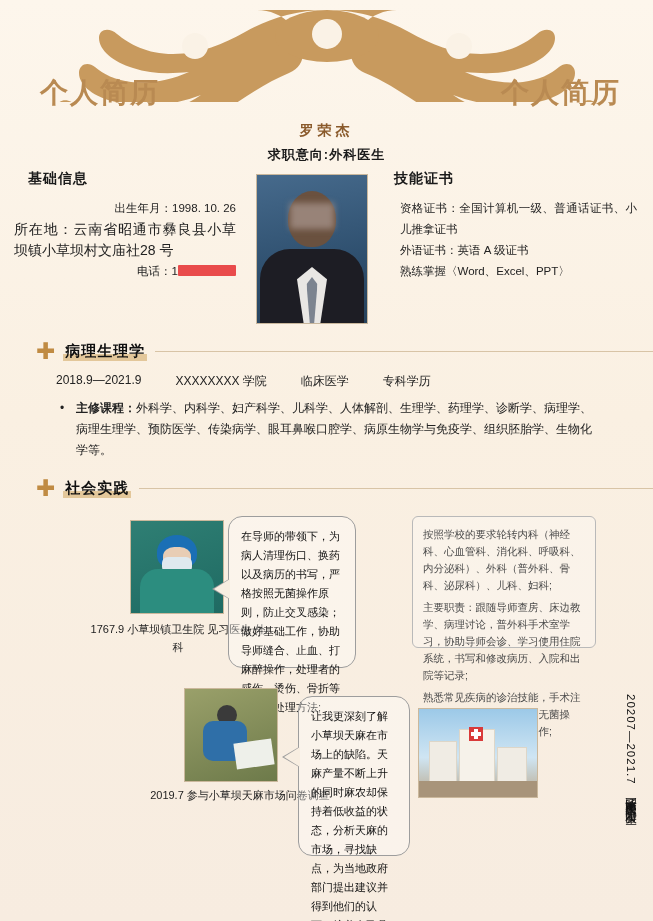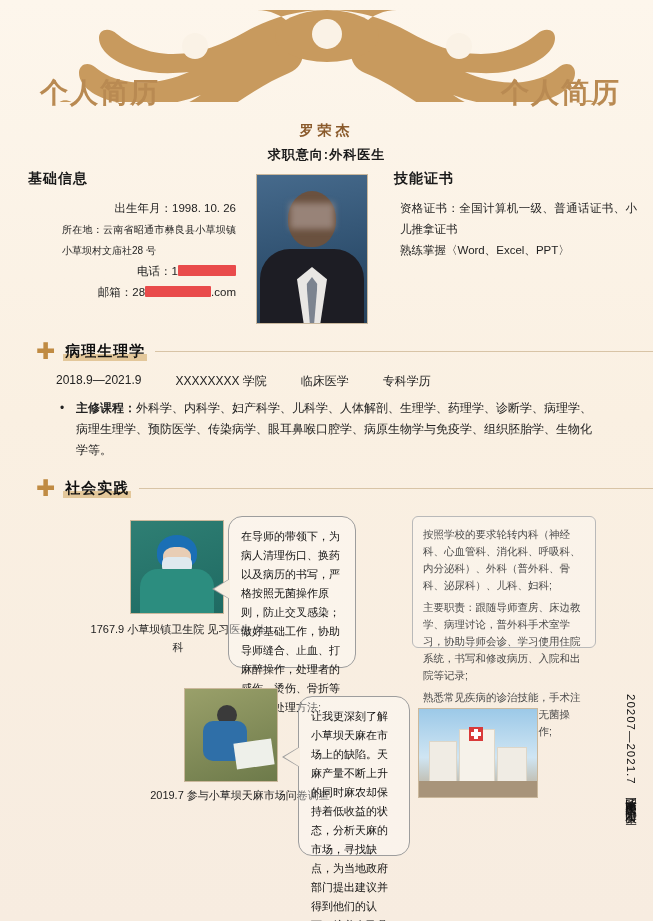--- a/index.html
+++ b/index.html
@@ -98,24 +98,23 @@
   .col-right .sub-head { margin-left: 12px; }
   .info-line {
     font-size: 11.5px;
     color: #222;
     line-height: 21px;
     text-align: justify;
   }
   .col-left .info-line { text-align: right; }
   .col-left .info-wrap {
     text-align: justify;
-    font-size: 10px;
+    font-size: 14px;
     color: #222;
     line-height: 21px;
-    margin-left: 48px;
   }
   .col-right .info-line { padding-left: 18px; }
   .redact {
     display: inline-block;
     background: #e94b4b;
     height: 11px;
     vertical-align: -1px;
     border-radius: 1px;
   }
   .photo-frame {
@@ -419,39 +418,37 @@
   </div>
 
   <div class="top-cols">
     <div class="col-left">
       <div class="sub-head">基础信息</div>
       <div class="info-line">出生年月：1998. 10. 26</div>
       <div class="info-wrap">所在地：云南省昭通市彝良县小草坝镇小草坝村文庙社28 号</div>
       <div class="info-line">
         <span>电话：1</span><span class="redact" style="width:58px"></span>
       </div>
-      <div class="info-line">
-        <span>邮箱：28</span><span class="redact" style="width:66px"></span><span>.com</span>
-      </div>
     </div>
 
     <div class="col-photo">
       <div class="photo-frame">
         <div class="photo-bg"></div>
         <div class="photo-head"></div>
         <div class="photo-body"></div>
         <div class="photo-shirt"></div>
         <div class="photo-tie"></div>
         <div class="photo-blur"></div>
       </div>
     </div>
 
     <div class="col-right">
       <div class="sub-head">技能证书</div>
       <div class="info-line">资格证书：全国计算机一级、普通话证书、小儿推拿证书</div>
+      <div class="info-line">外语证书：英语 A 级证书</div>
       <div class="info-line">熟练掌握〈Word、Excel、PPT〉</div>
     </div>
   </div>
 
   <div class="section-head">
     <span class="plus-icon">✚</span>
     <span class="sec-title sec-title-hl">病理生理学</span>
     <span class="sec-underline"></span>
   </div>
 

